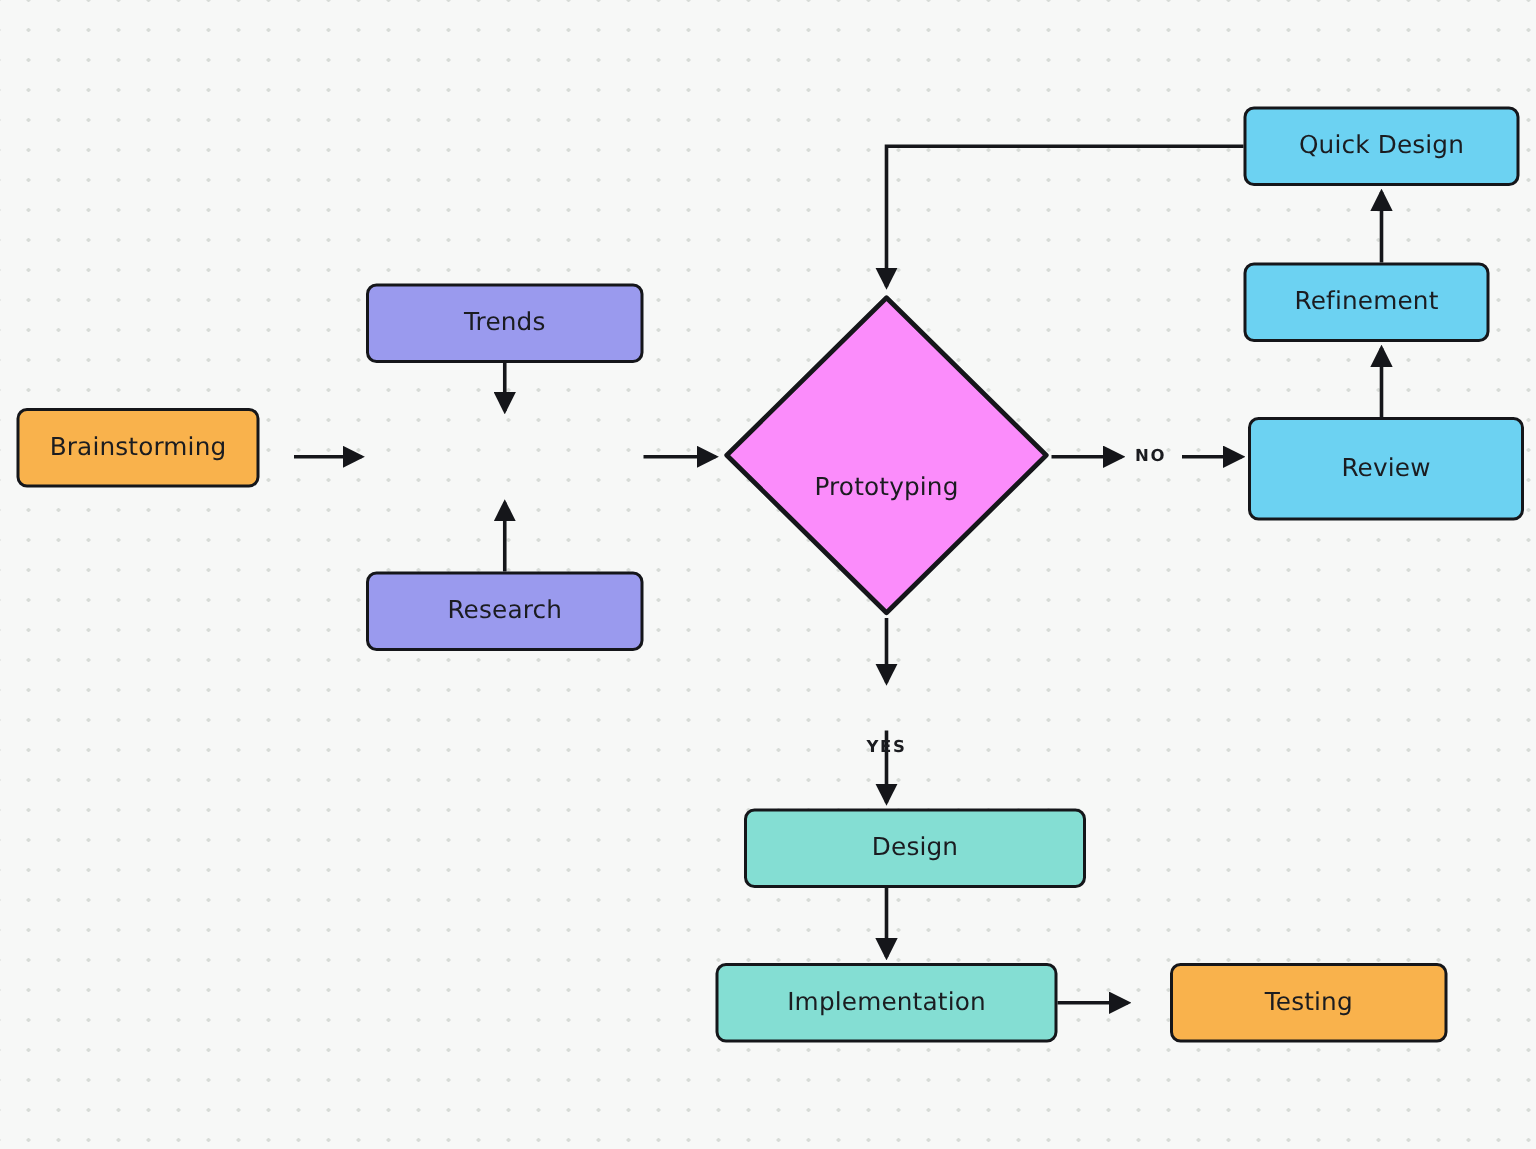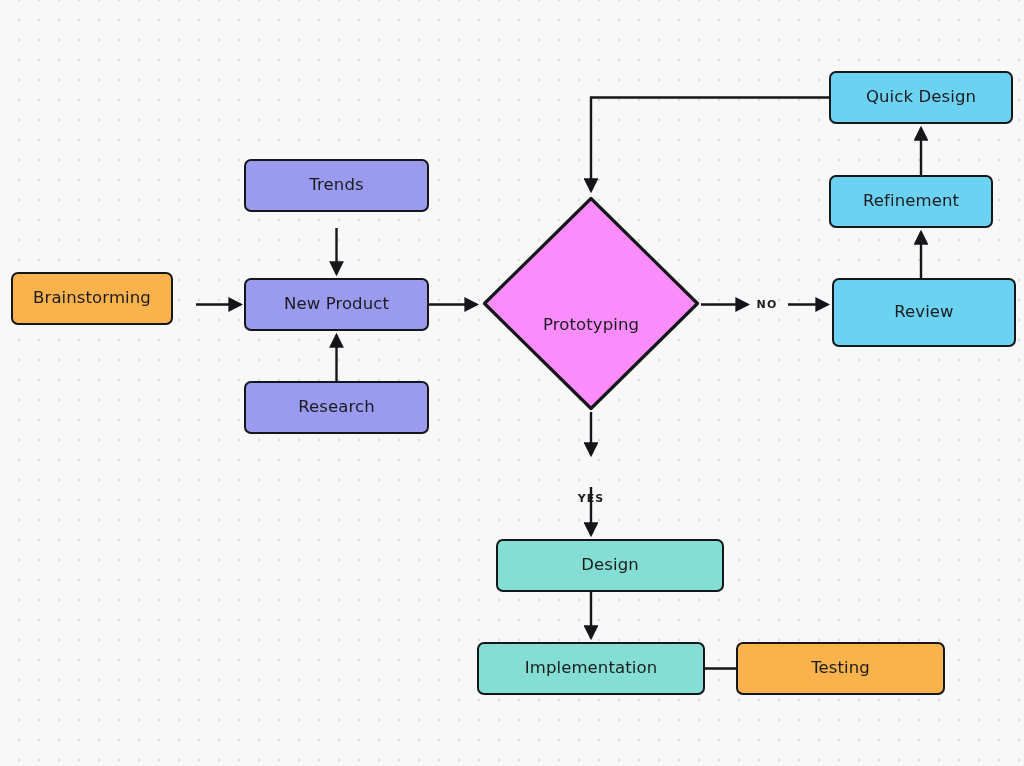--- a/index.html
+++ b/index.html
@@ -97,27 +97,24 @@
       <path d="M 591 487 L 591 535"></path>
       <path d="M 591 592 L 591 638"></path>
       <path d="M 705 668.5 L 752 668.5"></path>
     </g>
   </svg>
 
   <div class="node" style="left:11px; top:272px; width:162px; height:53px; background:#f9b24c;">
     <span>Brainstorming</span>
   </div>
 
-  <div class="node" style="left:244px; top:159px; width:185px; height:53px; background:#9a9aee;">
+  <div class="node" style="left:244px; top:189px; width:185px; height:53px; background:#9a9aee;">
     <span>Trends</span>
   </div>
 
-  <div class="node" style="left:244px; top:278px; width:185px; height:53px; background:#9a9aee;">
-    <span>New Product</span>
-  </div>
 
   <div class="node" style="left:244px; top:381px; width:185px; height:53px; background:#9a9aee;">
     <span>Research</span>
   </div>
 
   <div class="node diamond" style="left:481px; top:195px; width:220px; height:217px;">
     <svg class="diamond-shape" viewBox="0 0 220 217" xmlns="http://www.w3.org/2000/svg">
       <path d="M 110 3.5 L 216.5 108.5 L 110 213.5 L 3.5 108.5 Z" fill="#fb8cfb" stroke="#15161a" stroke-width="3.2" stroke-linejoin="round"></path>
     </svg>
     <span class="diamond-label">Prototyping</span>
@@ -136,21 +133,21 @@
   </div>
 
   <div class="node" style="left:496px; top:539px; width:228px; height:53px; background:#84ded3;">
     <span>Design</span>
   </div>
 
   <div class="node" style="left:477px; top:642px; width:228px; height:53px; background:#84ded3;align-items:center;">
     <span>Implementation</span>
   </div>
 
-  <div class="node" style="left:736px; top:642px; width:209px; height:53px; background:#f9b24c;">
+  <div class="node" style="left:780px; top:642px; width:185px; height:53px; background:#f9b24c;">
     <span>Testing</span>
   </div>
 
   <div class="edge-label" style="left:767px; top:304px; transform:translate(-50%,-50%);">
     <span>NO</span>
   </div>
 
   <div class="edge-label" style="left:591px; top:498px; transform:translate(-50%,-50%);">
     <span>YES</span>
   </div>

